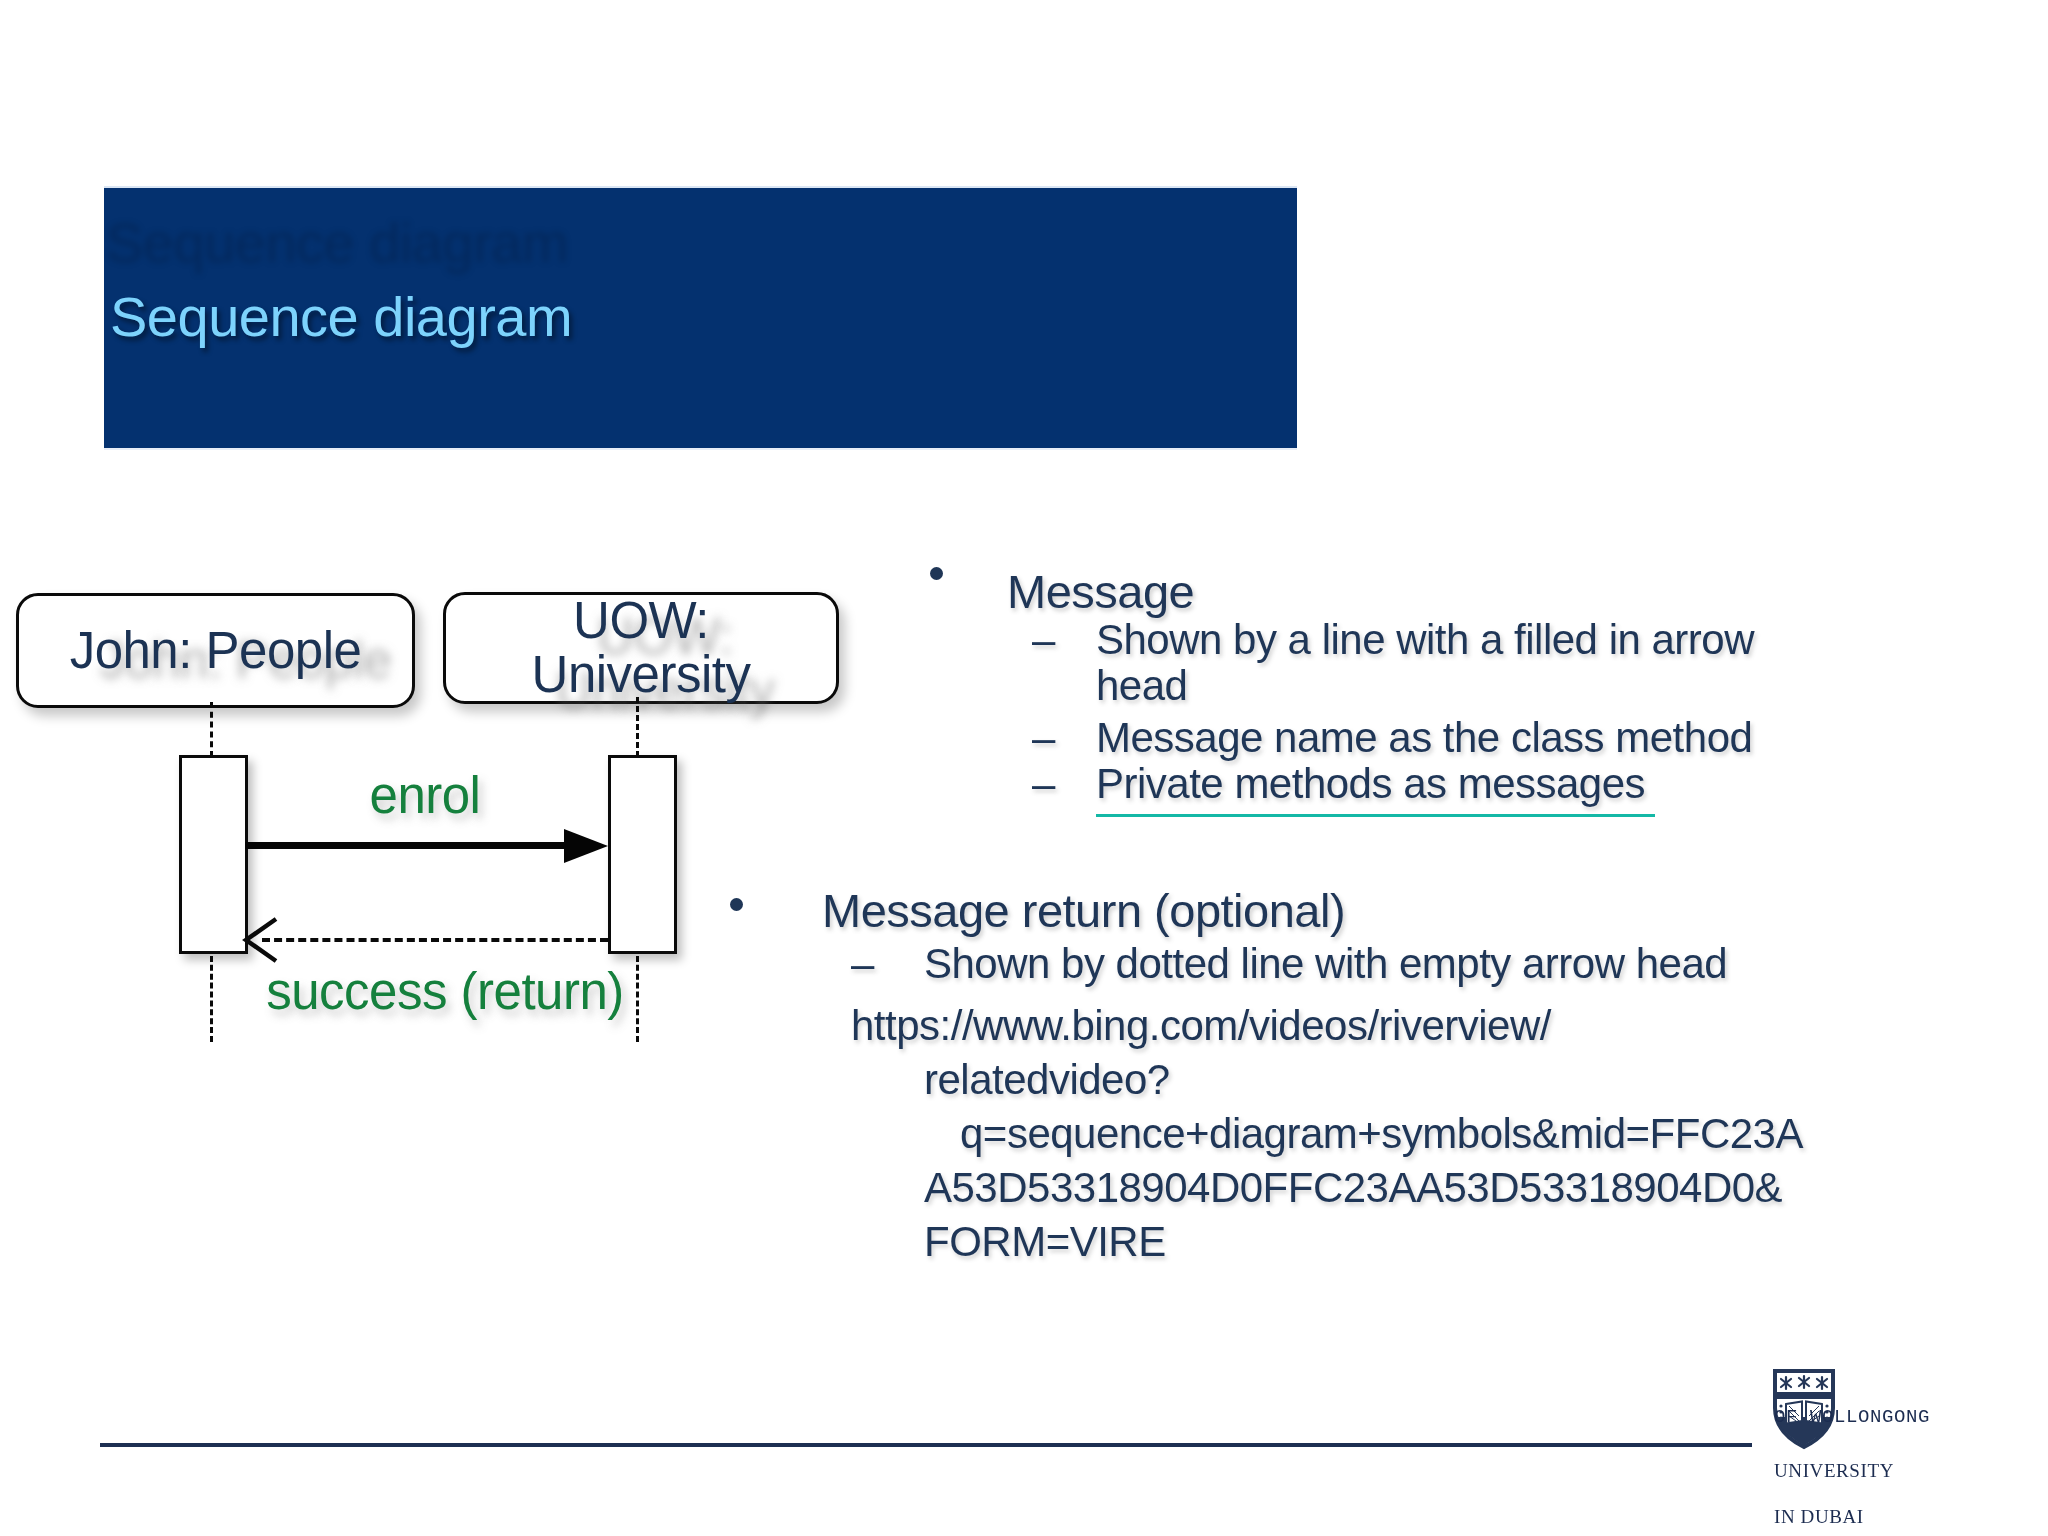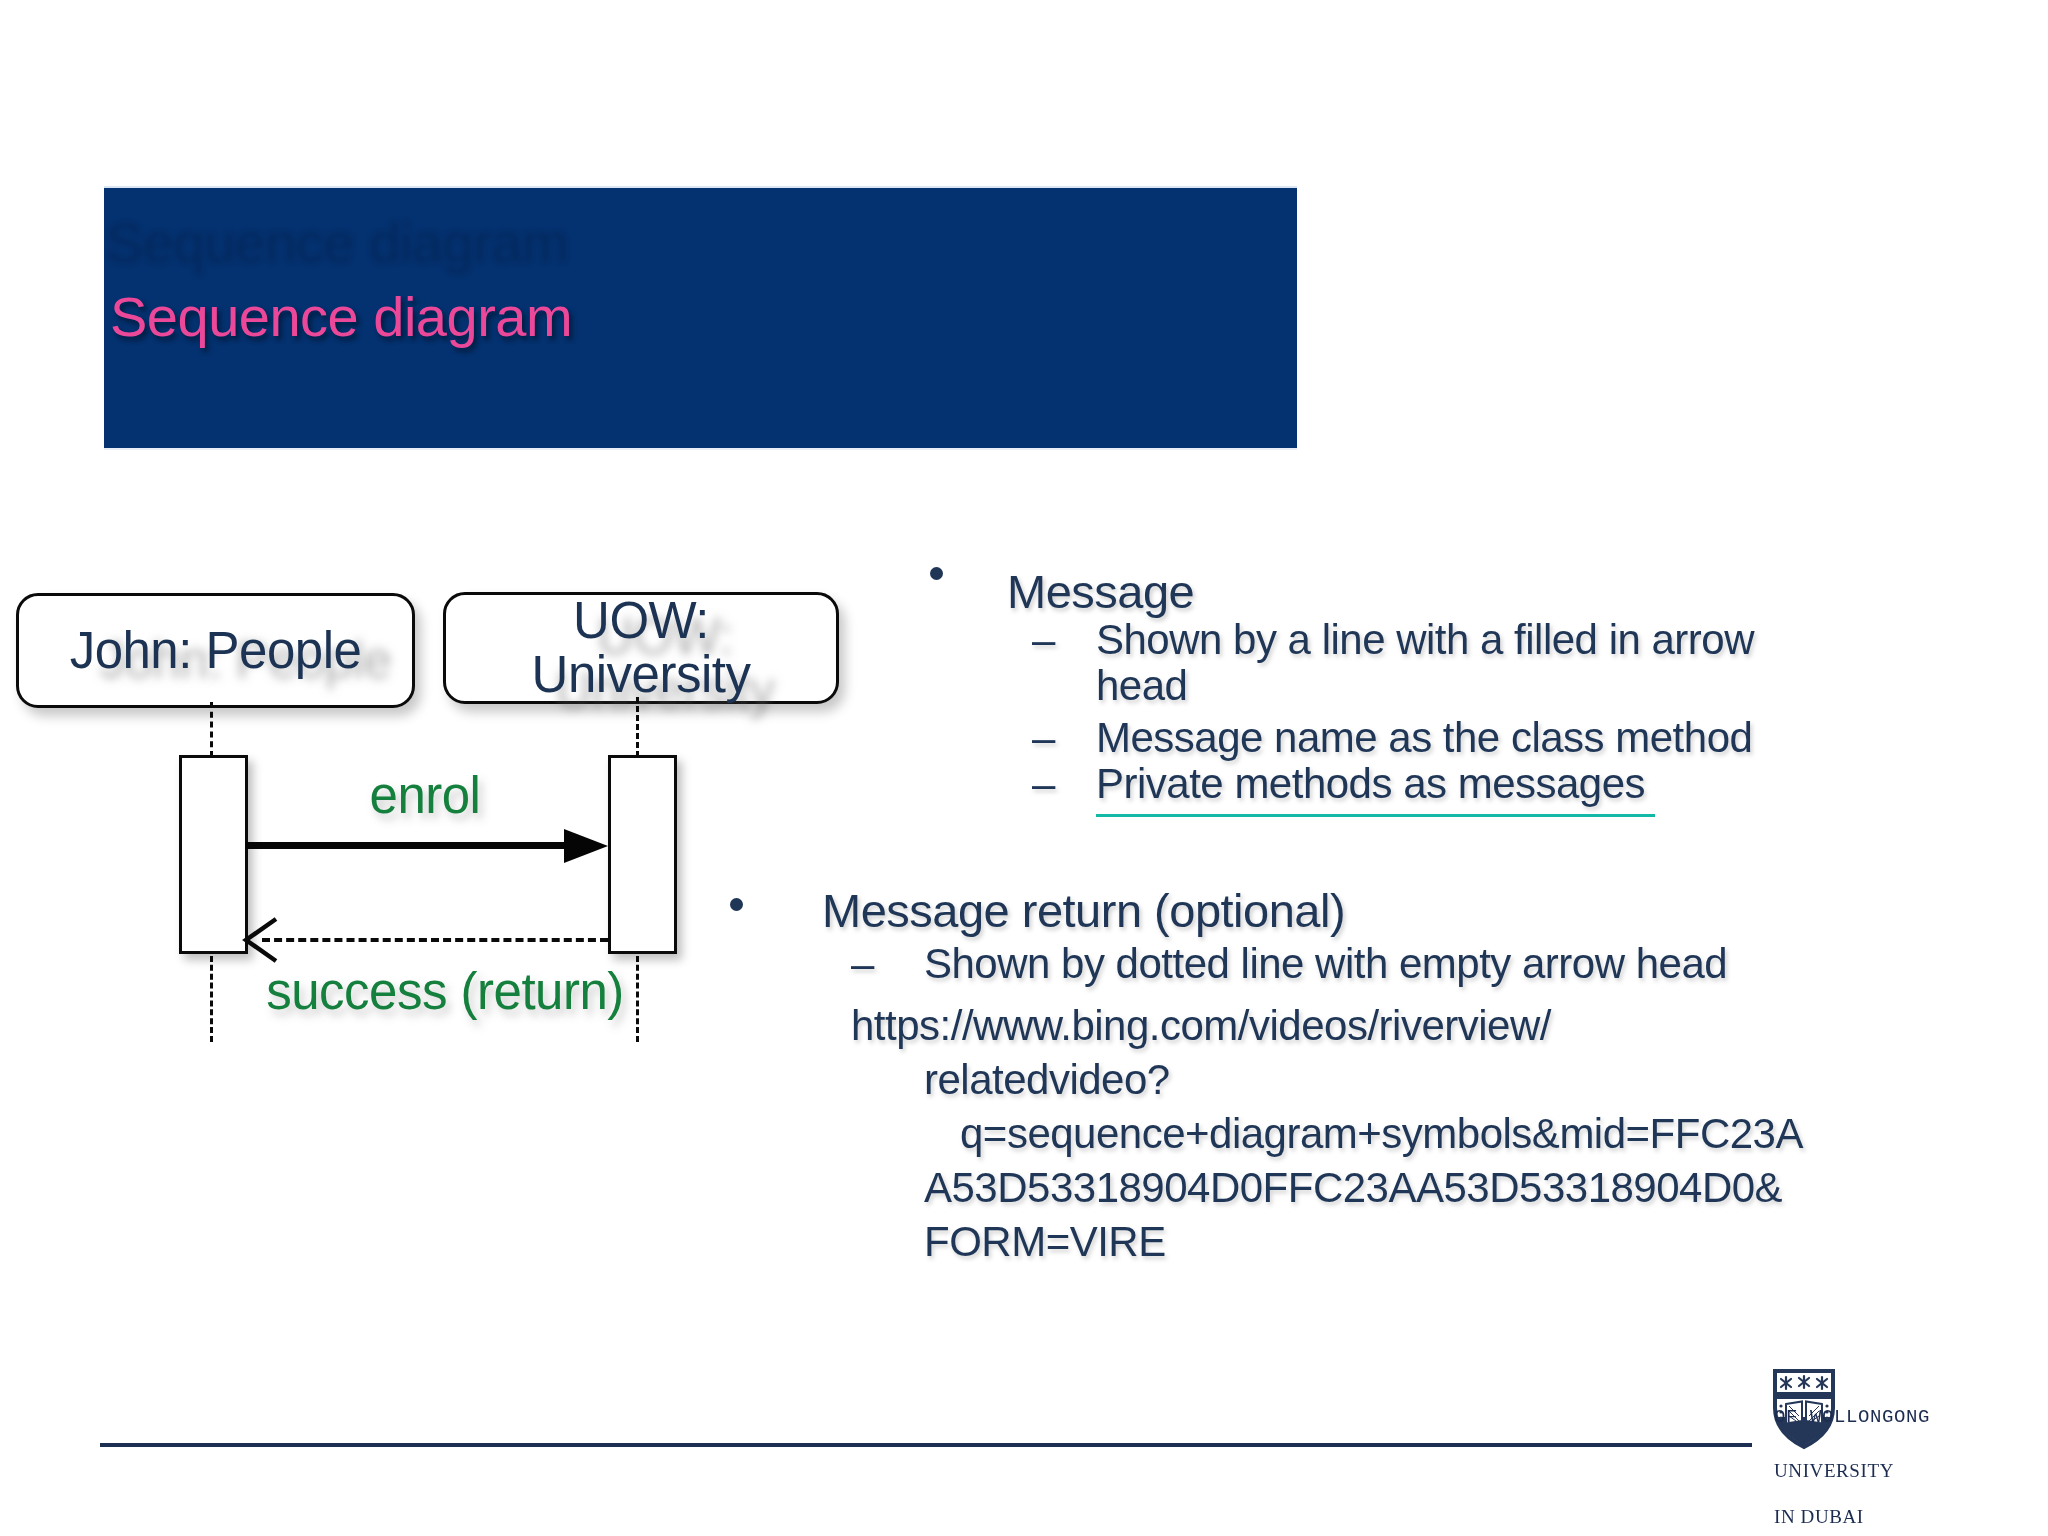--- a/index.html
+++ b/index.html
@@ -11,21 +11,21 @@
   .title-bar{
     position:absolute;left:104px;top:186px;width:1193px;height:260px;
     background:#04316F;border-top:2px solid #dbe6f4;border-bottom:2px solid #e9eef7;
   }
   .title-ghost{
     position:absolute;left:2px;top:22px;
     font-size:56px;letter-spacing:-0.5px;color:#02173a;opacity:.35;filter:blur(3px);
   }
   .title-text{
     position:absolute;left:6px;top:96px;
-    font-size:56px;letter-spacing:-0.5px;color:#ec4899;
+    font-size:56px;letter-spacing:-0.5px;color:#7dd3fc;
     text-shadow:3px 4px 5px rgba(0,0,0,.45);white-space:nowrap;
   }
   
   .actor-box{
     position:absolute;background:#fff;border:3px solid #0a0a0a;border-radius:22px;
     box-shadow:6px 8px 12px rgba(0,0,0,.22);
     display:flex;align-items:center;justify-content:center;text-align:center;
     font-size:51px;color:#1c3354;letter-spacing:-0.5px;line-height:54px;
   }
   .actor1{left:16px;top:593px;width:393px;height:109px;}

